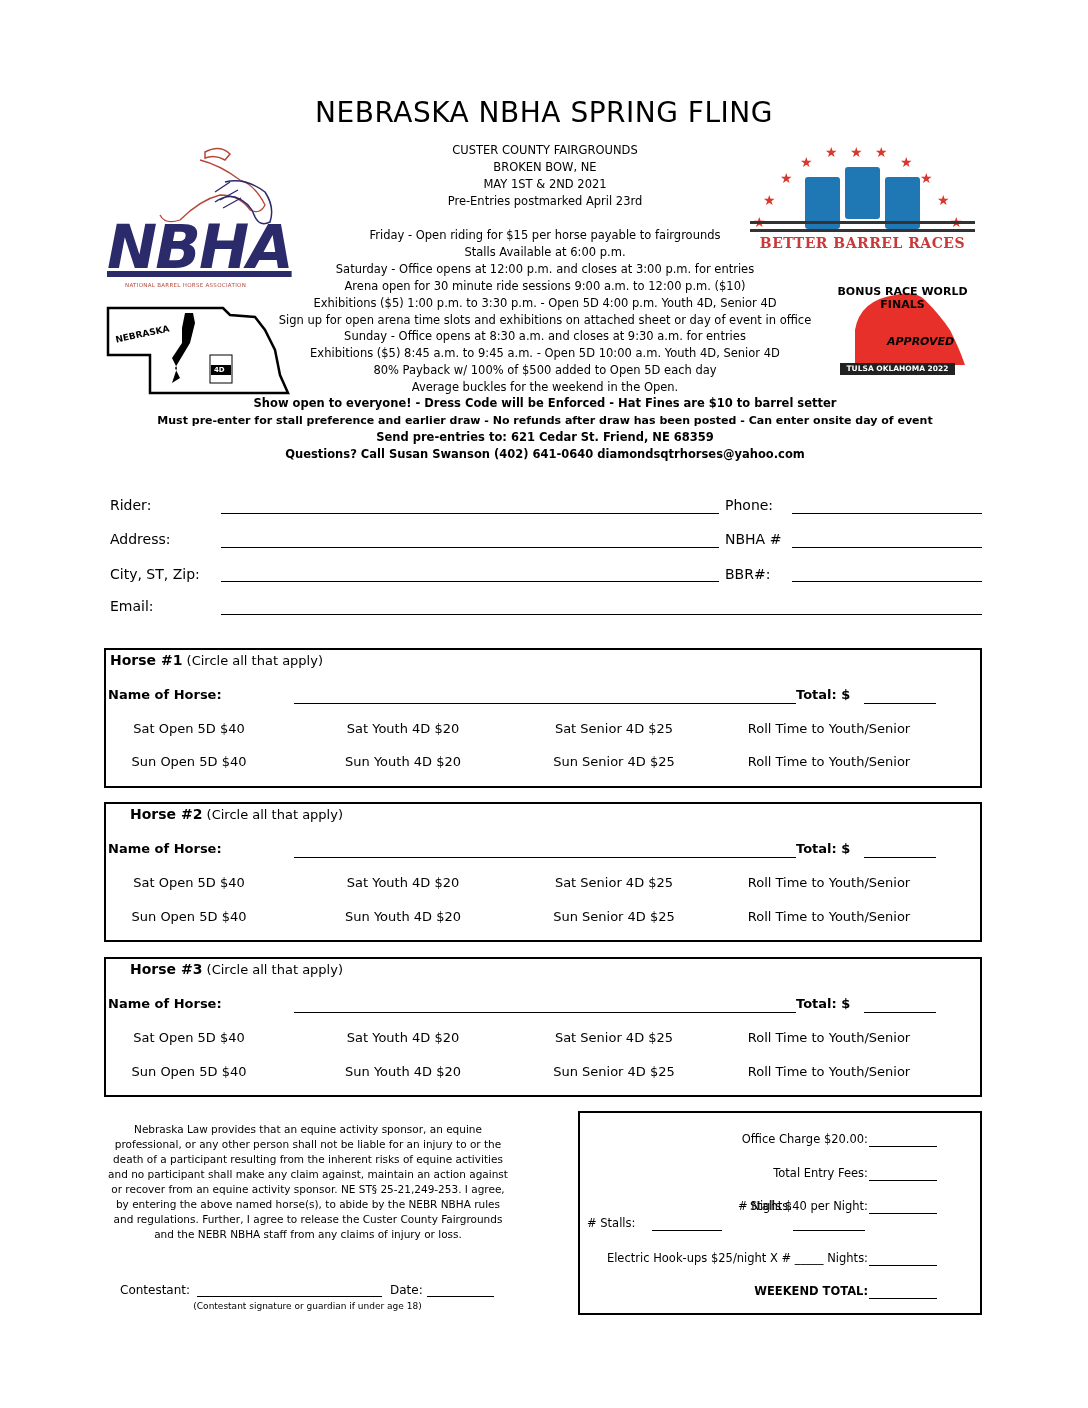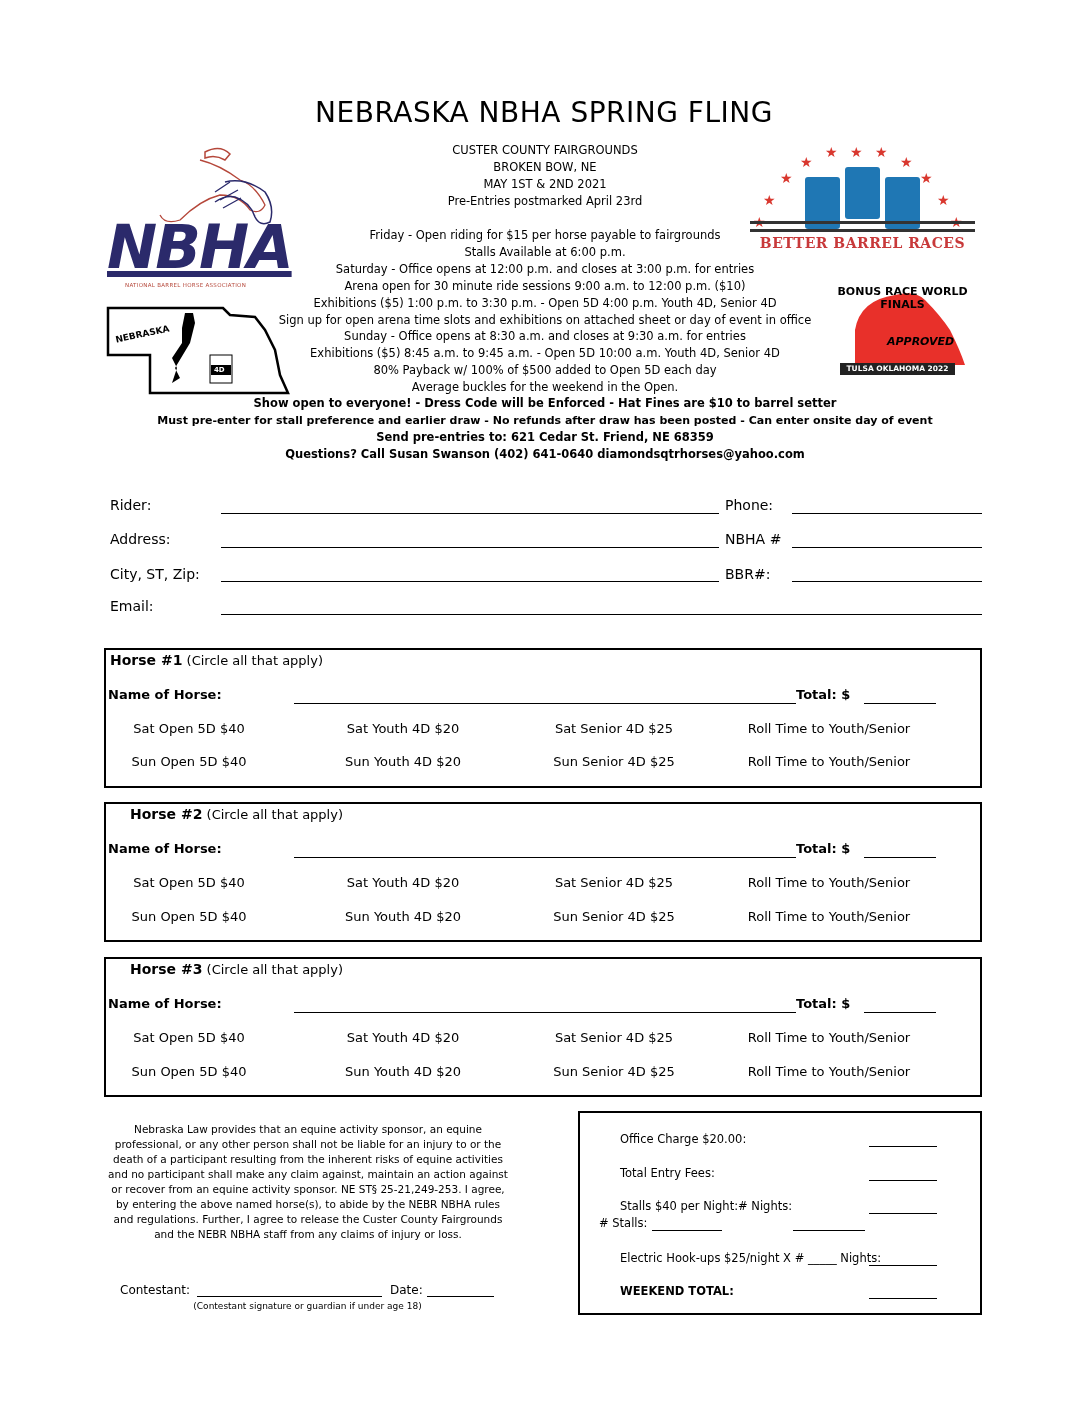--- a/index.html
+++ b/index.html
@@ -12,21 +12,21 @@
   .notes { left:100px; width:890px; top:395px; text-align:center; font-size:11.5px; line-height:17px; }
   .notes .b { font-weight:bold; }
   .field-label { font-size:14px; }
   .uline { border-bottom:1.5px solid #000; height:0; }
   .box { border:2.5px solid #000; box-sizing:border-box; }
   .horse-head { font-size:13px; }
   .horse-head b { font-size:14px; }
   .hname { font-weight:bold; font-size:13px; }
   .opt { font-size:13px; text-align:center; width:220px; }
   .legal { left:108px; width:400px; top:1122px; text-align:center; font-size:10.5px; line-height:15px; }
-  .sum-lbl { font-size:11.5px; text-align:left;padding-left:40px; }
+  .sum-lbl { font-size:11.5px; text-align:right; }
   .logo-text { font-family:"DejaVu Sans", sans-serif;text-decoration:underline; }
 </style>
 </head>
 <body>
 
 <div class="abs title">NEBRASKA NBHA SPRING FLING</div>
 
 <div class="abs" style="left:105px; top:142px; width:185px; height:150px;">
   <svg width="185" height="90" viewBox="0 0 185 90" style="position:absolute; left:0; top:0;">
     <path d="M100 10 q15 -8 25 2 l-5 6 q-10 -6 -20 -2z" fill="none" stroke="#b5473a" stroke-width="1.5"></path>
@@ -187,21 +187,21 @@
 <div class="abs box" style="left:578px; top:1111px; width:404px; height:204px;">
   <div class="abs sum-lbl" style="left:0; width:288px; top:19px;">Office Charge $20.00:</div>
   <div class="abs uline" style="left:289px; top:33px; width:68px;"></div>
 
   <div class="abs sum-lbl" style="left:0; width:288px; top:53px;">Total Entry Fees:</div>
   <div class="abs uline" style="left:289px; top:67px; width:68px;"></div>
 
   <div class="abs sum-lbl" style="left:0; width:288px; top:86px;">Stalls $40 per Night:</div>
   <div class="abs uline" style="left:289px; top:100px; width:68px;"></div>
 
-  <div class="abs" style="left:19px; top:103px; font-size:11.5px;"># Stalls:</div>
+  <div class="abs" style="left:7px; top:103px; font-size:11.5px;"># Stalls:</div>
   <div class="abs uline" style="left:72px; top:117px; width:70px;"></div>
   <div class="abs" style="left:158px; top:86px; font-size:11.5px;"># Nights:</div>
   <div class="abs uline" style="left:213px; top:117px; width:72px;"></div>
 
   <div class="abs sum-lbl" style="left:0; width:288px; top:138px;">Electric Hook-ups $25/night X # _____ Nights:</div>
   <div class="abs uline" style="left:289px; top:152px; width:68px;"></div>
 
   <div class="abs sum-lbl" style="left:0; width:288px; top:171px; font-weight:bold;">WEEKEND TOTAL:</div>
   <div class="abs uline" style="left:289px; top:185px; width:68px;"></div>
 </div>

